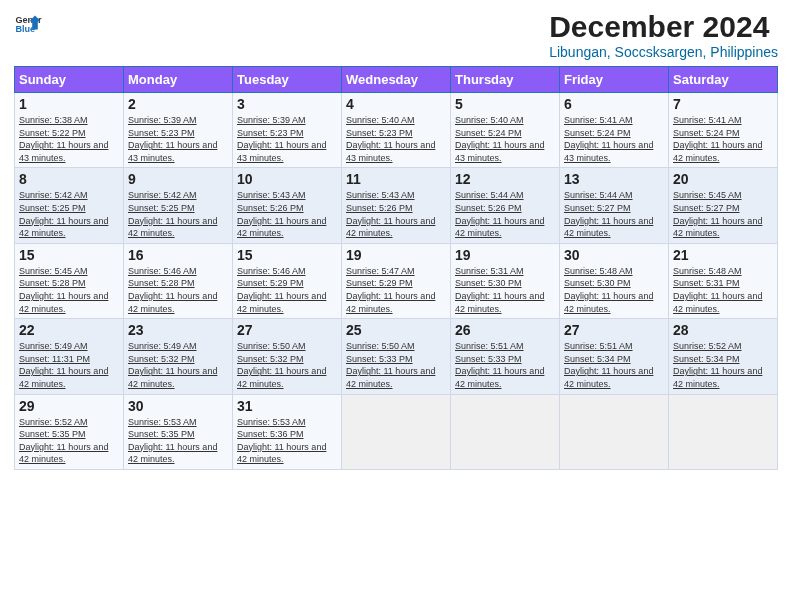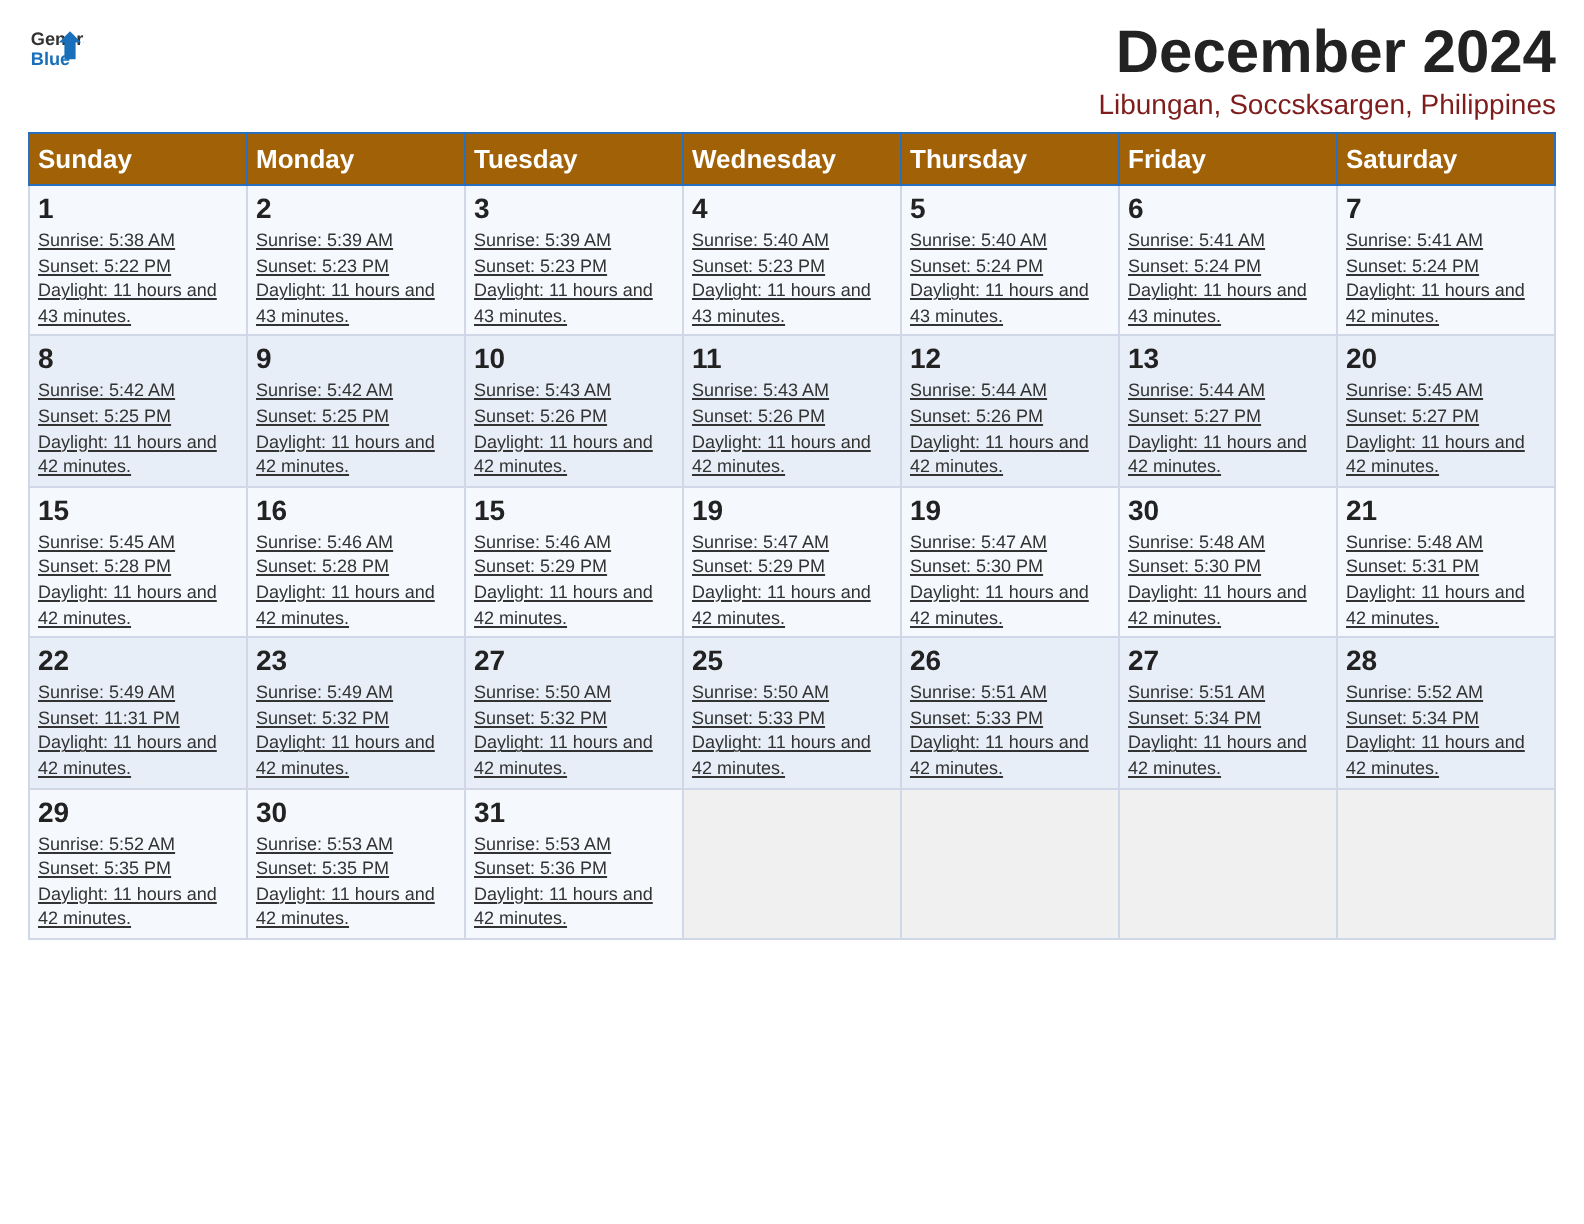--- a/index.html
+++ b/index.html
@@ -24,38 +24,37 @@
     .logo {
       display: flex;
       align-items: center;
       gap: 4px;
     }
     .logo-icon {
       width: 28px;
       height: 28px;
     }
     .title-block {
-      text-align: right;
     }
     .main-title {
       font-size: 30px;
       font-weight: bold;
       color: #222;
     }
     .subtitle {
       font-size: 14px;
-      color: #7f1d1d;
+      color: #0369a1;
     }
     table {
       width: 100%;
       border-collapse: collapse;
       table-layout: fixed;
     }
     thead tr {
-      background: #a16207;
+      background: #8b5cf6;
       color: #fff;
     }
     thead th {
       padding: 5px 4px;
       font-size: 13px;
       font-weight: bold;
       text-align: left;
       border: 1px solid #2a6fbb;
     }
     tbody tr {
@@ -248,21 +247,21 @@
           </td>
           <td>
             <span class="day-num">19</span>
             <div class="cell-content">Sunrise: 5:47 AM
 Sunset: 5:29 PM
 Daylight: 11 hours
 and 42 minutes.</div>
           </td>
           <td>
             <span class="day-num">19</span>
-            <div class="cell-content">Sunrise: 5:47 AM
+            <div class="cell-content">Sunrise: 5:31 AM
 Sunset: 5:30 PM
 Daylight: 11 hours
 and 42 minutes.</div>
           </td>
           <td>
             <span class="day-num">30</span>
             <div class="cell-content">Sunrise: 5:48 AM
 Sunset: 5:30 PM
 Daylight: 11 hours
 and 42 minutes.</div>

